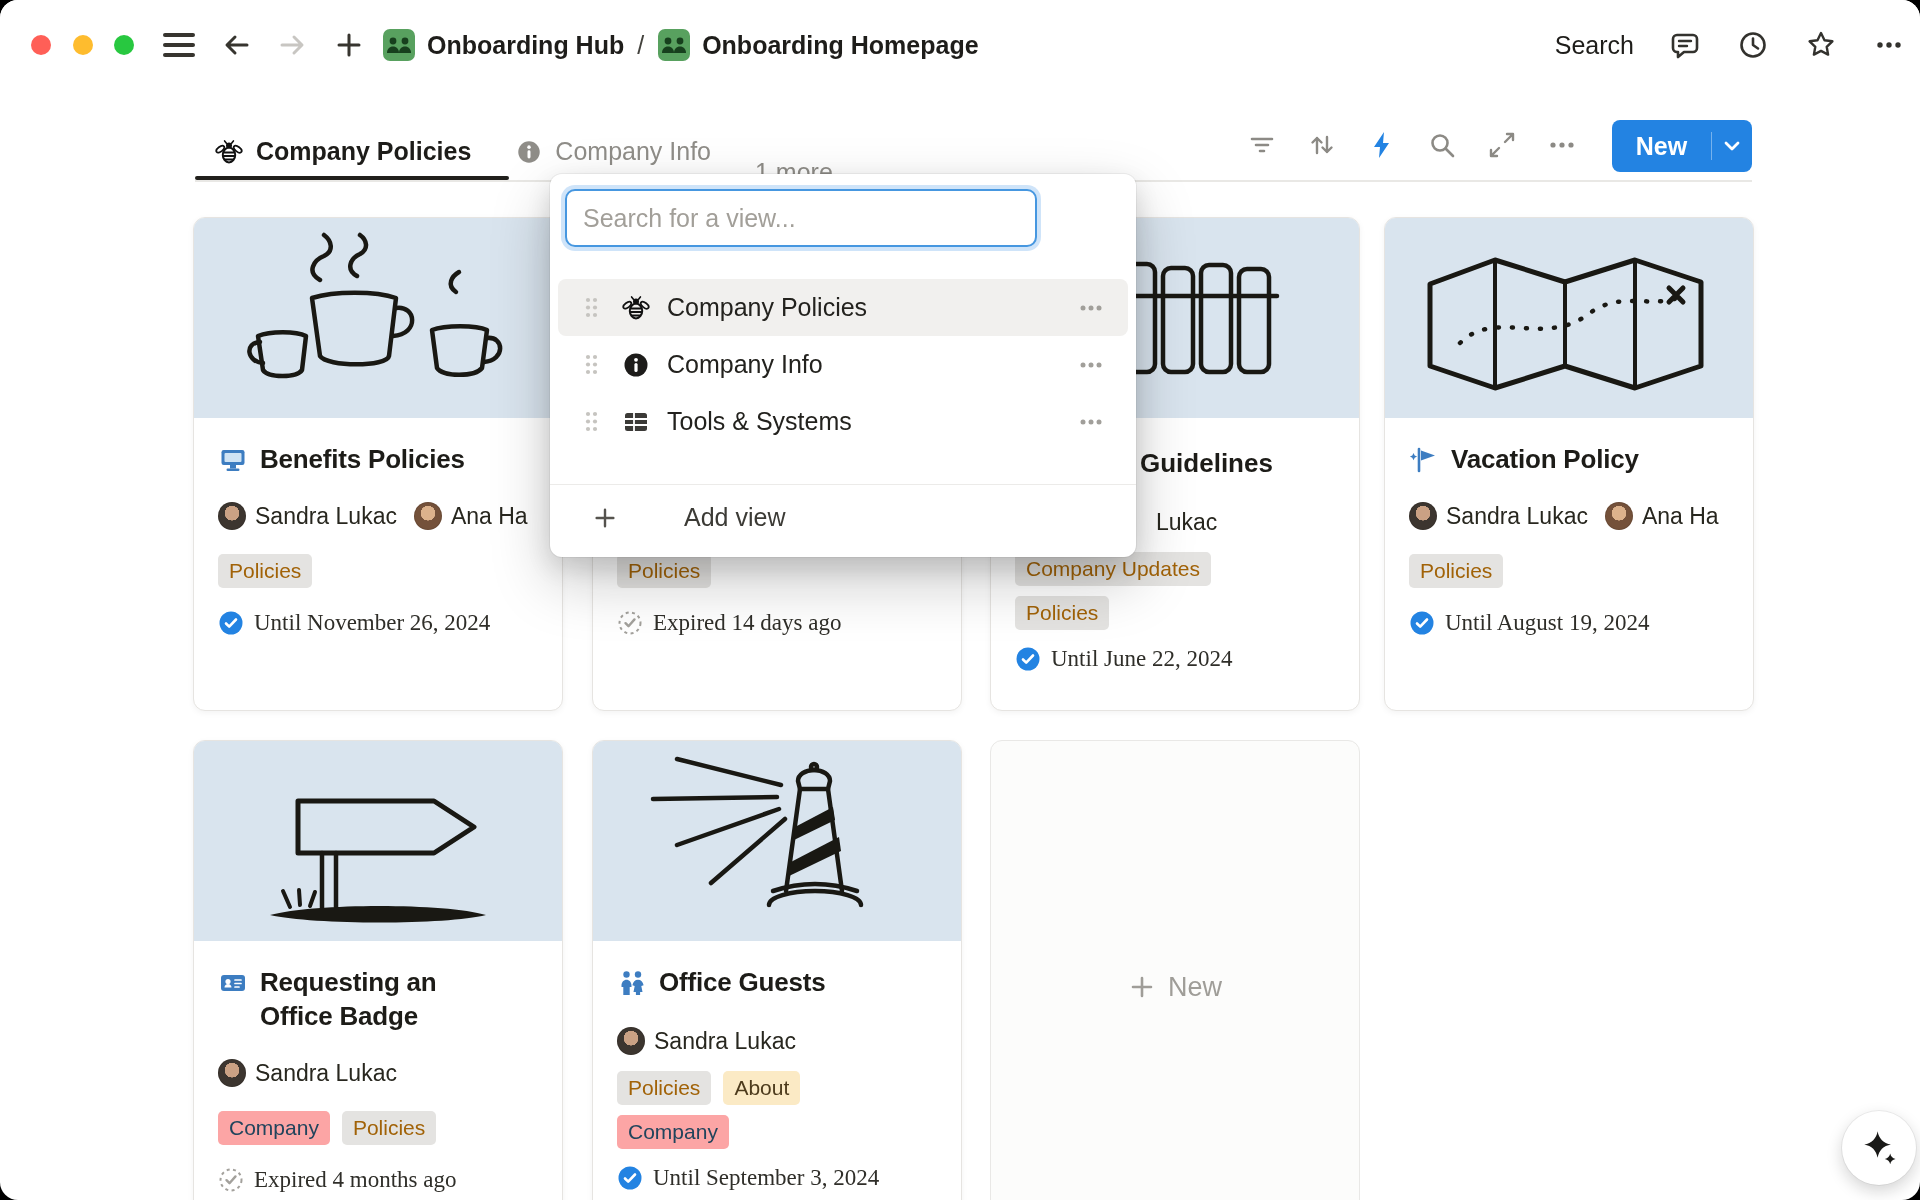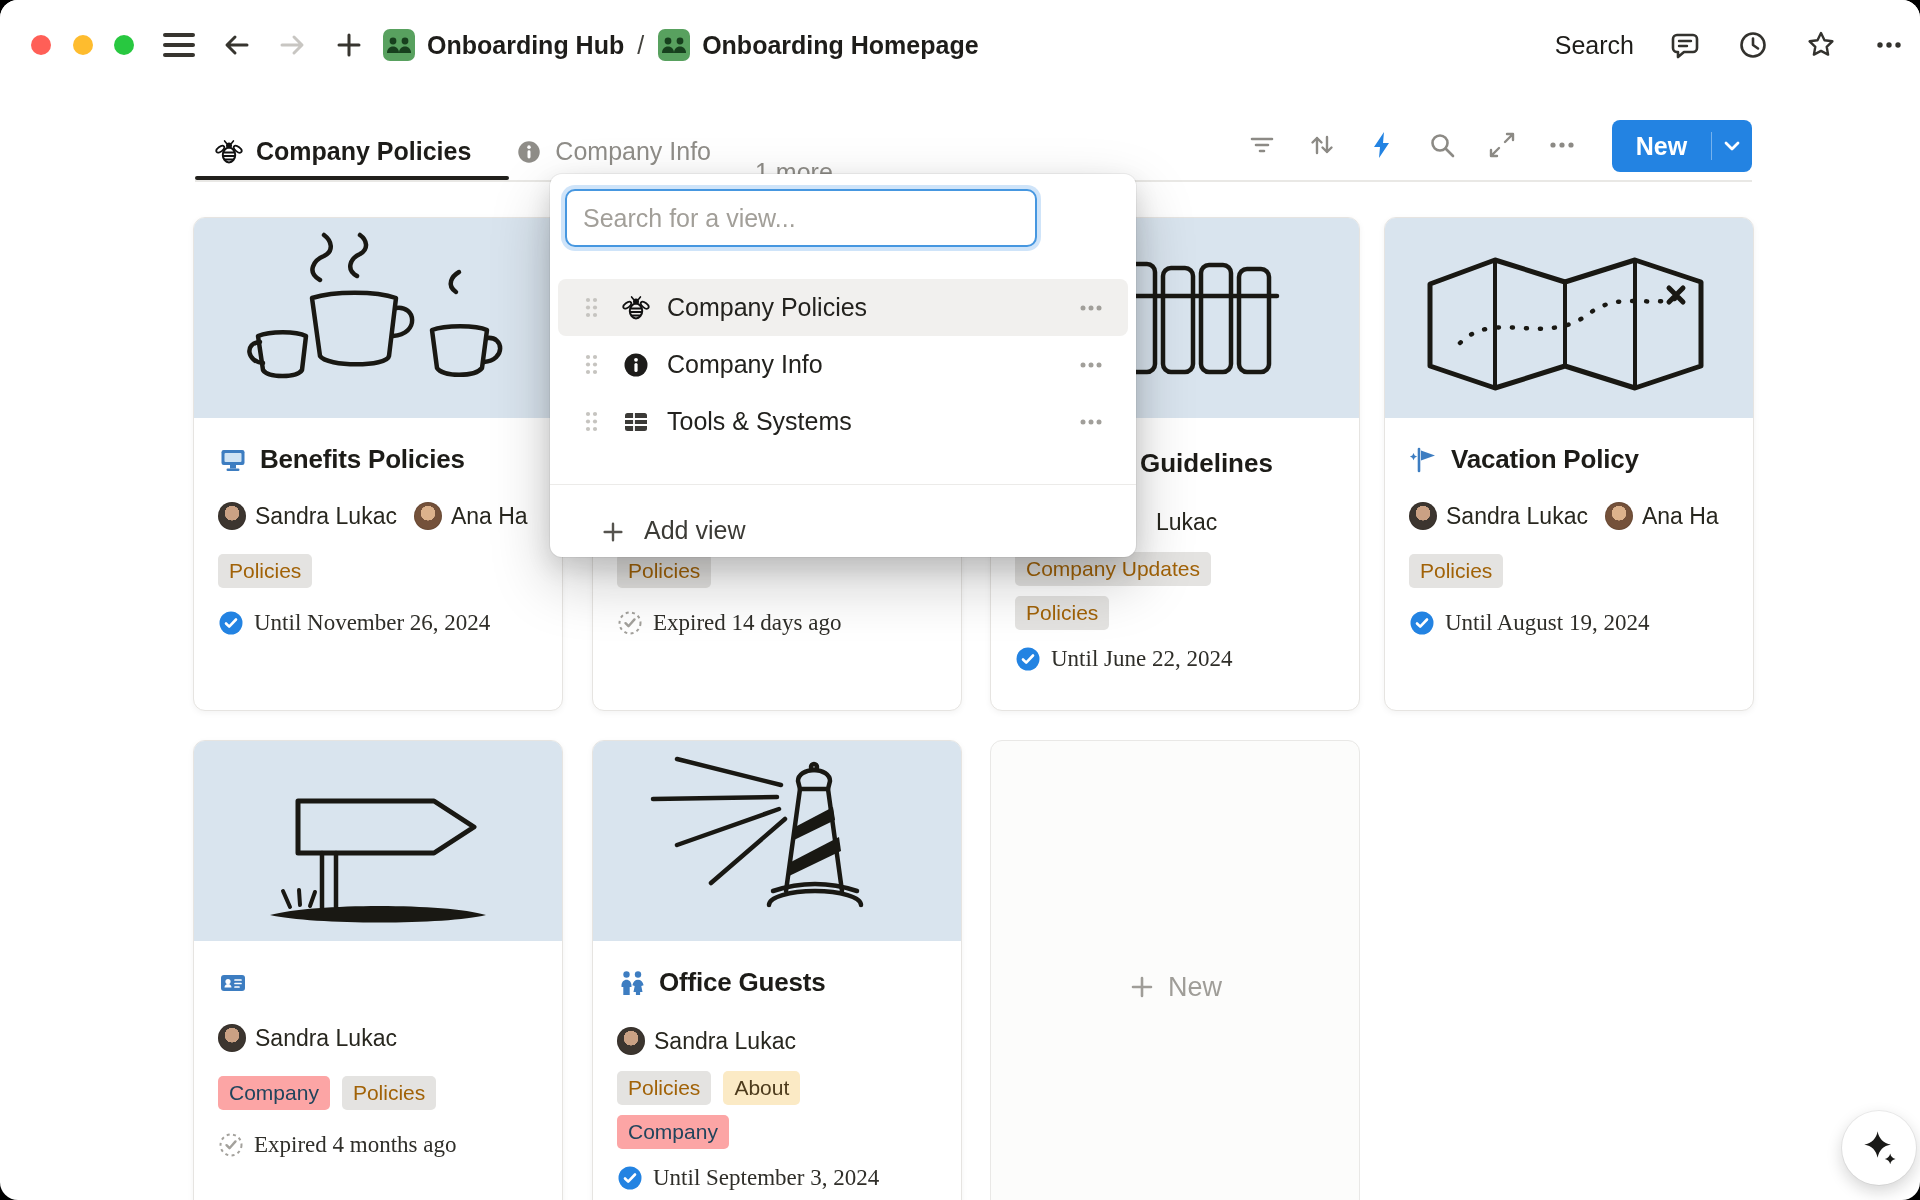--- a/index.html
+++ b/index.html
@@ -83,21 +83,21 @@
     box-shadow:0 0 0 4px rgba(35,131,226,.22);padding:0 16px;font-size:25px;color:#33322e;outline:none;font-family:"Liberation Sans",sans-serif;}
   .view-search::placeholder{color:#a29f99;}
   .view-rows{position:absolute;left:0;top:105px;right:0;}
   .view-row{display:flex;align-items:center;height:57px;margin:0 8px;padding:0 22px 0 26px;border-radius:8px;cursor:pointer;}
   .view-row.selected{background:#f1f0ee;}
   .row-handle{width:15px;height:23px;flex:0 0 15px;}
   .row-icon{width:30px;height:30px;flex:0 0 30px;margin-left:22px;}
   .row-label{font-size:25px;font-weight:500;color:#23221e;margin-left:16px;flex:1;white-space:nowrap;}
   .row-more{width:30px;height:30px;flex:0 0 30px;}
   .popover-divider{position:absolute;left:0;top:310px;right:0;height:1px;background:#ecebe9;}
-  .add-view{position:absolute;left:24px;right:8px;top:316px;height:55px;display:flex;align-items:flex-end;padding:0 26px;border-radius:8px;cursor:pointer;}
+  .add-view{position:absolute;left:16px;right:8px;top:316px;height:55px;display:flex;align-items:center;padding:0 26px;border-radius:8px;cursor:pointer;gap:48px;}
   .add-view-label{font-size:25px;font-weight:500;color:#3c3b36;margin-left:18px;}
 
   
   .ai-btn{position:absolute;left:1842px;top:1111px;width:74px;height:74px;border-radius:50%;background:#fff;z-index:60;
     box-shadow:0 0 0 1px rgba(15,15,15,.06),0 6px 16px rgba(15,15,15,.18);display:flex;align-items:center;justify-content:center;cursor:pointer;}
 </style>
 </head>
 <body>
 
 <div class="window">
@@ -373,20 +373,21 @@
       </svg>
     </div>
     <div class="card-body">
       <div class="title-row">
         <svg class="card-icon" viewBox="0 0 30 30">
           <rect x="3" y="7" width="24" height="16" rx="3" fill="#3d7dc1"></rect>
           <circle cx="10" cy="13.5" r="2.6" fill="#fff"></circle>
           <path d="M6.5 19.5c0-2.2 1.6-3.4 3.5-3.4s3.5 1.2 3.5 3.4z" fill="#fff"></path>
           <path d="M17 12h6 M17 15.5h6 M17 19h4" stroke="#fff" stroke-width="1.7" stroke-linecap="round"></path>
         </svg>
+        <span class="card-title" style="max-width:224px;display:inline-block">Requesting an Office Badge</span>
       </div>
       <div class="people-row">
         <span class="avatar av-a"></span>
         <span class="person">Sandra Lukac</span>
       </div>
       <div class="tags-row">
         <span class="chip chip-blue">Company</span>
         <span class="chip chip-gray">Policies</span>
       </div>
       <div class="status-row">

